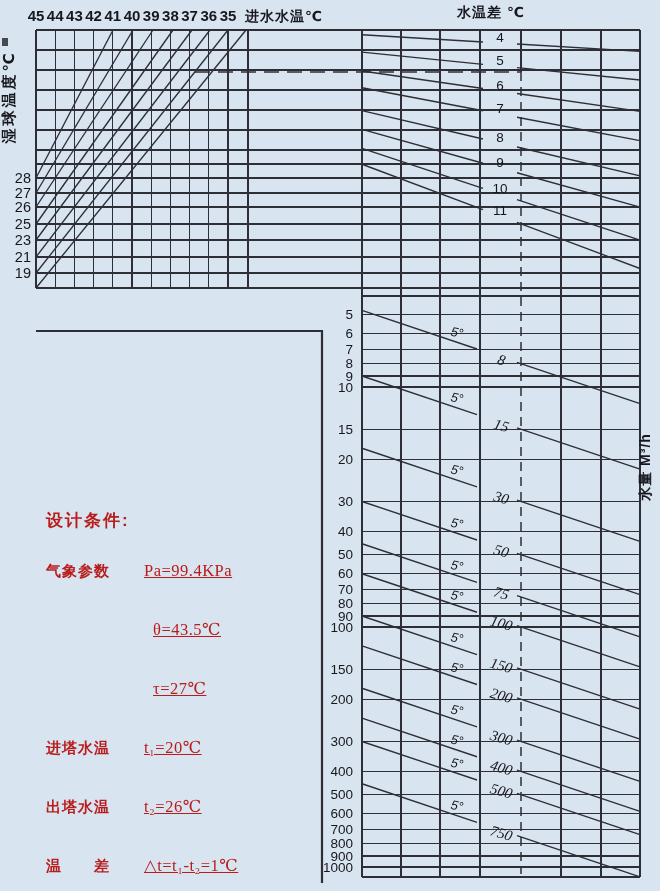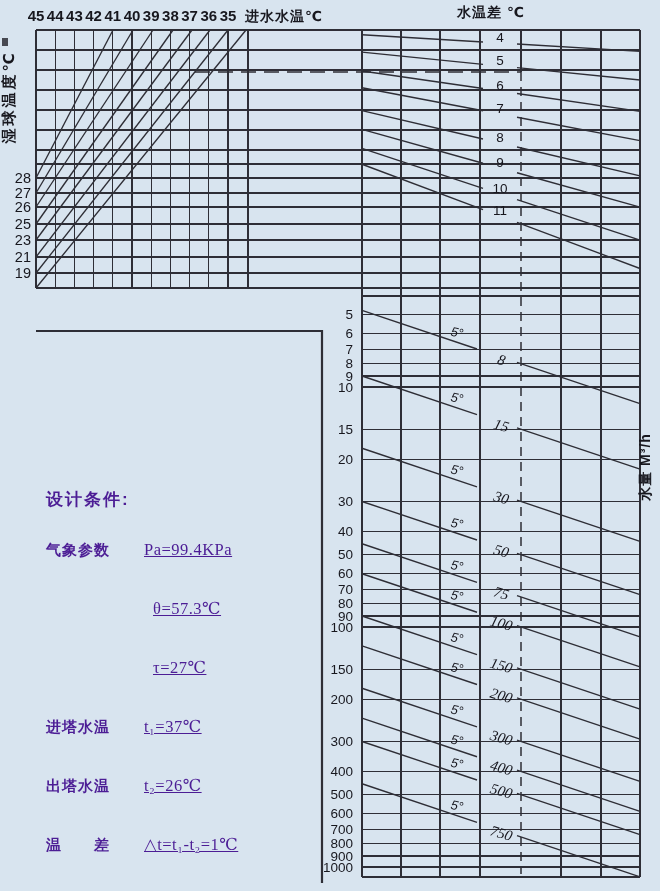--- a/index.html
+++ b/index.html
@@ -1,19 +1,19 @@
 <!DOCTYPE html>
 <html><head>
 <meta charset="utf-8">
 <style>
   html,body{margin:0;padding:0;}
   body{background:#c9d6e2;font-family:"Liberation Sans","DejaVu Sans",sans-serif;}
   .page{position:relative;width:660px;height:891px;background:#d8e4ef;overflow:hidden;}
   .page svg{position:absolute;left:0;top:0;}
-  .design{position:absolute;left:46px;top:491px;width:285px;color:#4c1d95;}
+  .design{position:absolute;left:46px;top:512px;width:285px;color:#b91c1c;}
   .dc-title{font:700 17px/1.1 "Liberation Sans","DejaVu Sans",sans-serif;letter-spacing:2px;margin-bottom:13px;}
   .dc-row{display:flex;align-items:baseline;height:27px;margin-top:32px;}
   .dc-lab{width:98px;flex:none;font:600 15px/1 "Liberation Sans","DejaVu Sans",sans-serif;letter-spacing:1px;}
   .dc-val{font:16.5px/1 "Liberation Serif","DejaVu Serif",serif;letter-spacing:.5px;text-decoration:underline;}
   .dc-row.indent .dc-val{padding-left:9px;}
 </style>
 </head>
 <body>
 
 <div class="page">
@@ -225,29 +225,29 @@
     </svg>
   <div class="design">
     <div class="dc-title">设计条件:</div>
     <div id="dc-rows">
         <div class="dc-row">
           <span class="dc-lab">气象参数</span>
           <span class="dc-val">Pa=99.4KPa</span>
         </div>
         <div class="dc-row indent">
           <span class="dc-lab"></span>
-          <span class="dc-val">θ=57.3℃</span>
+          <span class="dc-val">θ=43.5℃</span>
         </div>
         <div class="dc-row indent">
           <span class="dc-lab"></span>
           <span class="dc-val">τ=27℃</span>
         </div>
         <div class="dc-row">
           <span class="dc-lab">进塔水温</span>
-          <span class="dc-val">t₁=37℃</span>
+          <span class="dc-val">t₁=20℃</span>
         </div>
         <div class="dc-row">
           <span class="dc-lab">出塔水温</span>
           <span class="dc-val">t₂=26℃</span>
         </div>
         <div class="dc-row">
           <span class="dc-lab">温　　差</span>
           <span class="dc-val">△t=t₁-t₂=1℃</span>
         </div>
       </div>

